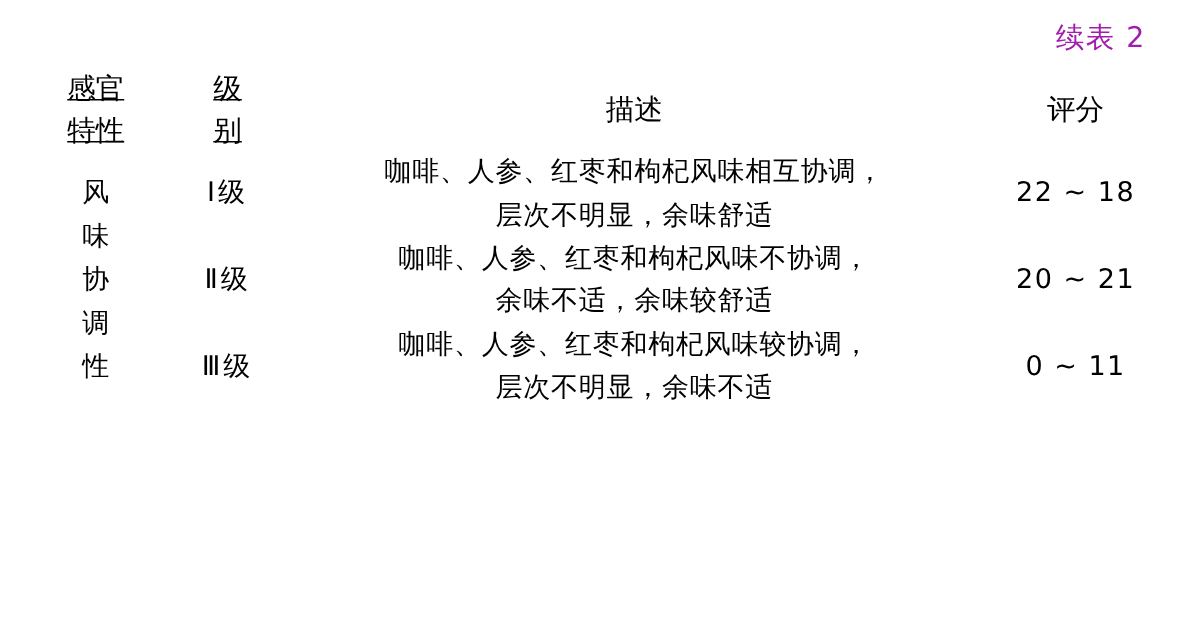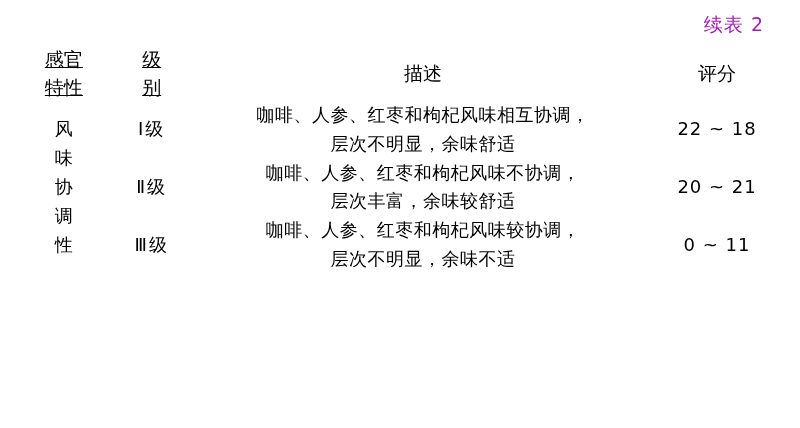--- a/index.html
+++ b/index.html
@@ -161,21 +161,21 @@
         <span>咖啡、人参、红枣和枸杞风味相互协调，</span>
         <span>层次不明显，余味舒适</span>
       </td>
       <td class="score-cell">22 ~ 18</td>
     </tr>
 
     <tr class="body-row">
       <td class="grade-cell">Ⅱ级</td>
       <td class="desc">
         <span>咖啡、人参、红枣和枸杞风味不协调，</span>
-        <span>层次丰富，余味较舒适</span>
+        <span>余味不适，余味较舒适</span>
       </td>
       <td class="score-cell">20 ~ 21</td>
     </tr>
 
     <tr class="body-row">
       <td class="grade-cell">Ⅲ级</td>
       <td class="desc">
         <span>咖啡、人参、红枣和枸杞风味较协调，</span>
         <span>层次不明显，余味不适</span>
       </td>

